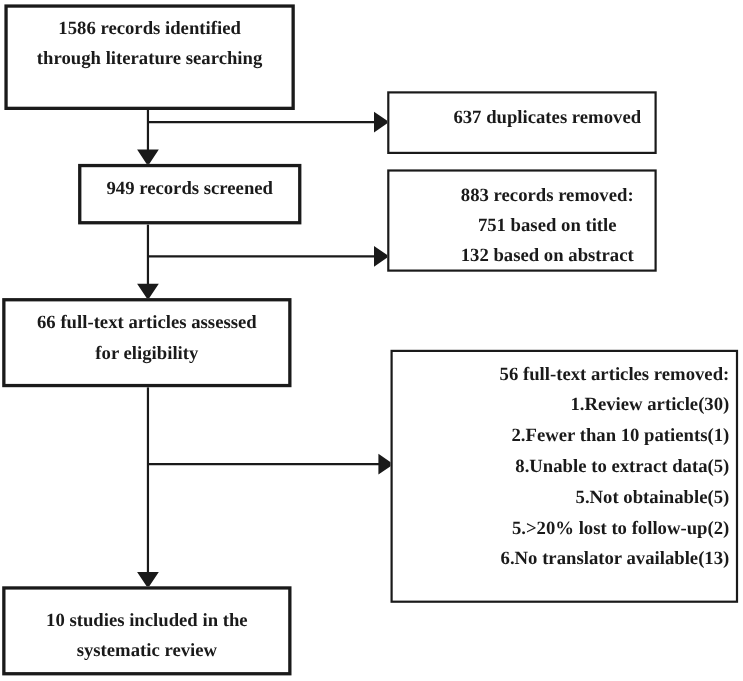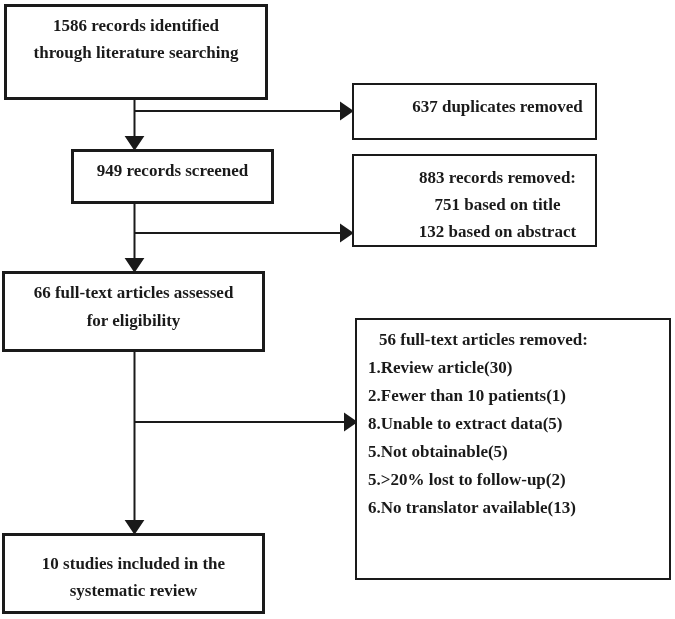--- a/index.html
+++ b/index.html
@@ -41,23 +41,23 @@
   
   #box-identified      { left: 4px;   top: 4px;   width: 264px; height: 96px;  padding-top: 5px; }
   #box-screened        { left: 32px;  top: 149px; width: 203px; height: 55px;  padding-top: 5px; margin-left: 39px; }
   #box-assessed        { left: 2px;   top: 271px; width: 263px; height: 81px;  padding-top: 5px; line-height: 28px; }
   #box-included        { left: 2px;   top: 533px; width: 263px; height: 81px;  padding-top: 14px; }
 
   
   #box-duplicates      { left: 352px; top: 83px;  width: 245px; height: 57px;  padding-top: 8px; }
   #box-records-removed { left: 352px; top: 154px; width: 245px; height: 93px;  padding-top: 8px; }
   #box-fulltext-removed{
-    left: 355px; top: 318px; width: 316px; height: 262px;
+    left: 355px; top: 318px; width: 316px; height: 230px;
     padding: 6px 6px 0 11px;
-    text-align: left;
+    text-align: right;
     line-height: 28px;
   }
   #box-fulltext-removed .heading { padding-left: 11px; }
 </style>
 </head>
 <body>
 
 <div id="stage">
 
   <svg id="arrow-layer" viewBox="0 0 675 619" xmlns="http://www.w3.org/2000/svg">

